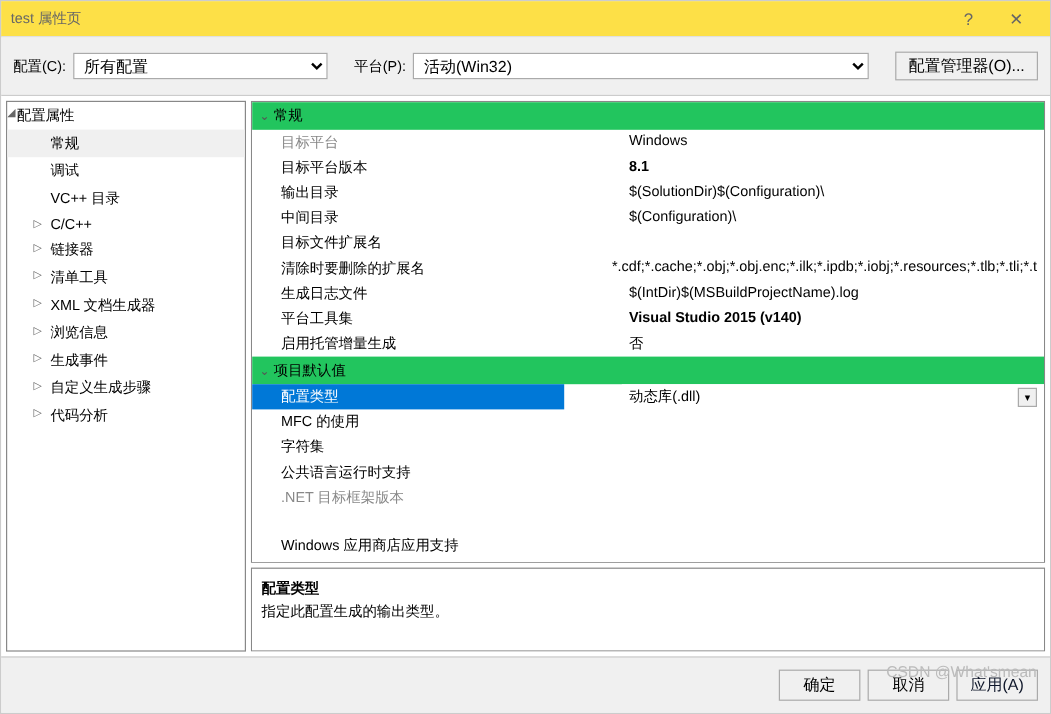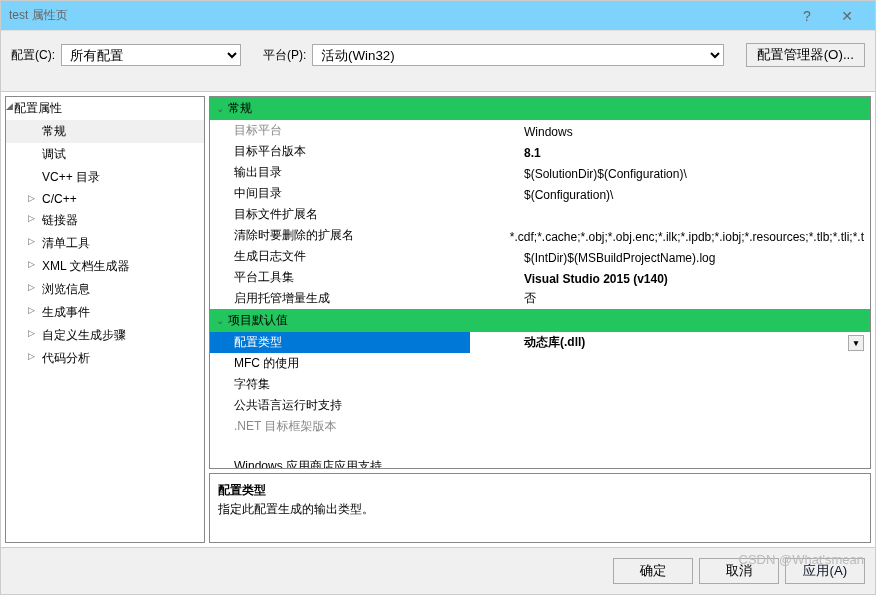--- a/index.html
+++ b/index.html
@@ -1,65 +1,65 @@
 <!DOCTYPE html>
 <html><head>
 <meta charset="utf-8">
 <style>
 * { box-sizing: border-box; margin: 0; padding: 0; }
 body { font-family: "Microsoft YaHei", "Segoe UI", sans-serif; font-size: 12px; background: #fff; color: #000; overflow: hidden; }
 .window { width: 876px; height: 595px; border: 1px solid #ccc; display: flex; flex-direction: column; background: #f0f0f0; }
-.titlebar { height: 30px; display: flex; align-items: center; padding: 0 8px; background: #7dd3fc; border-bottom: 1px solid #e0e0e0; }
+.titlebar { height: 30px; display: flex; align-items: center; padding: 0 8px; background: #fde047; border-bottom: 1px solid #e0e0e0; }
 .titlebar .title { flex: 1; color: #666; }
 .titlebar .btn { width: 40px; text-align: center; color: #666; cursor: pointer; font-size: 14px; }
-.toolbar { padding: 12px 10px 24px 10px; display: flex; align-items: center; gap: 6px; background: #f0f0f0; }
+.toolbar { padding: 12px 10px 12px 10px; display: flex; align-items: center; gap: 6px; background: #f0f0f0; }
 .toolbar label { color: #000; }
 .toolbar select { height: 22px; border: 1px solid #aaa; background: #fff; padding: 0 4px; }
 .toolbar button { height: 24px; padding: 0 10px; border: 1px solid #aaa; background: #f0f0f0; cursor: pointer; }
 .content { flex: 1; display: flex; border-top: 1px solid #ccc; background: #fff; overflow: hidden; }
 .sidebar { width: 200px; border: 1px solid #888; margin: 4px; overflow: auto; background: #fff; }
 .tree-item { padding: 3px 6px 3px 20px; cursor: pointer; white-space: nowrap; position: relative; }
 .tree-item.root { padding-left: 8px; font-weight: normal; }
 .tree-item.child { padding-left: 36px; }
 .tree-item.selected { background: #f0f0f0; }
 .tree-arrow { position: absolute; left: 22px; top: 4px; font-size: 9px; color: #666; }
 .tree-item.root .tree-arrow { left: 0; }
 .main { flex: 1; display: flex; flex-direction: column; margin: 4px 4px 4px 0; overflow: hidden; }
 .prop-grid { flex: 1; border: 1px solid #888; overflow: auto; background: #fff; position: relative; }
 .group-header { background: #22c55e; padding: 3px 6px; font-weight: normal; cursor: pointer; }
 .group-header .arrow { display: inline-block; width: 12px; font-size: 10px; color: #555; }
-.prop-row { display: flex; min-height: 19px; align-items: flex-end; }
+.prop-row { display: flex; min-height: 19px; }
 .prop-label { width: 260px; padding: 2px 6px 2px 24px; color: #888; }
 .prop-label.active { color: #000; }
 .prop-value { flex: 1; padding: 2px 6px; color: #000; margin-left: 48px; }
 .prop-value.bold { font-weight: bold; }
 .prop-row.selected .prop-label { background: #0078d7; color: #fff; }
-.prop-row.selected .prop-value { background: #fff; font-weight: bold; }
+.prop-row.selected .prop-value { background: #fff; font-weight: normal; }
 .dropdown-btn { float: right; width: 16px; height: 16px; border: 1px solid #aaa; background: #f0f0f0; text-align: center; font-size: 9px; line-height: 14px; cursor: pointer; margin-top: 1px; }
 .dropdown-list { position: absolute; left: 282px; right: 2px; background: #fff; border: 1px solid #888; z-index: 10; }
 .desc-box { border: 1px solid #888; margin-top: 4px; padding: 8px; height: 70px; background: #fff; }
 .desc-box .title { font-weight: bold; margin-bottom: 2px; }
 .footer { padding: 10px; display: flex; justify-content: flex-end; gap: 6px; background: #f0f0f0; border-top: 1px solid #ccc; }
-.footer button { width: 80px; height: 26px; border: 1px solid #aaa; background: #f0f0f0; cursor: pointer; }
+.footer button { width: 68px; height: 26px; border: 1px solid #aaa; background: #f0f0f0; cursor: pointer; }
 .footer button:disabled { color: #0f172a; }
 .watermark { position: absolute; right: 12px; bottom: 28px; color: #bbb; font-size: 13px; pointer-events: none; z-index: 20; text-align: center; }
 </style>
 </head>
 <body>
 
 <div class="window">
   <div class="titlebar">
     <span class="title">test 属性页</span>
     <span class="btn">?</span>
     <span class="btn">✕</span>
   </div>
 
   <div class="toolbar">
     <label>配置(C):</label>
-    <select style="width:180px">
+    <select style="width:212px">
       <option>所有配置</option>
     </select>
     <span style="width:10px"></span>
     <label>平台(P):</label>
     <select style="flex:1">
       <option>活动(Win32)</option>
     </select>
     <span style="width:10px"></span>
     <button>配置管理器(O)...</button>
   </div>

